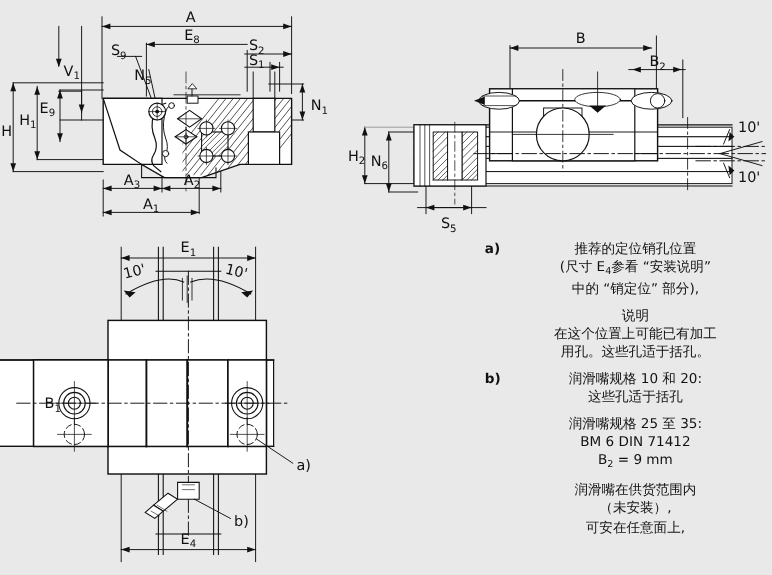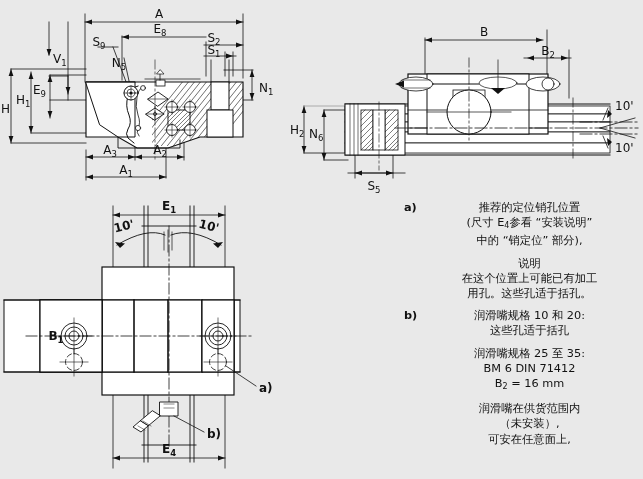--- a/index.html
+++ b/index.html
@@ -362,21 +362,21 @@
       <text class="dimtxt" x="194" y="36" text-anchor="middle">B</text>
       <text class="dimtxt" x="258" y="55" text-anchor="middle">B<tspan class="sub" dy="3">2</tspan></text>
       <text class="dimtxt" x="0" y="134" text-anchor="start">H<tspan class="sub" dy="3">2</tspan></text>
       <text class="dimtxt" x="19" y="138" text-anchor="start">N<tspan class="sub" dy="3">6</tspan></text>
       <text class="dimtxt" x="84" y="190" text-anchor="middle">S<tspan class="sub" dy="3">5</tspan></text>
       <text class="dimtxt" x="325" y="110" text-anchor="start">10'</text>
       <text class="dimtxt" x="325" y="152" text-anchor="start">10'</text>
     </svg>
   </div>
 
-  <div class="panel" style="left:12px;top:190px;width:320px;height:289px;font-weight:bold;">
+  <div class="panel" style="left:0;top:190px;width:320px;height:289px;">
     <svg width="320" height="289" viewBox="0 0 320 289">
       <g fill="none" stroke="#111" stroke-width="0.8" stroke-linecap="square">
 
         <line x1="101" y1="16" x2="101" y2="278"></line>
         <line x1="213" y1="16" x2="213" y2="278"></line>
 
         <line x1="101" y1="25" x2="213" y2="25"></line>
         <path d="M101,25 l7,-2.4 v4.8 z" fill="#111" stroke="none"></path>
         <path d="M213,25 l-7,-2.4 v4.8 z" fill="#111" stroke="none"></path>
 
@@ -503,21 +503,21 @@
     <div class="note-gap"></div>
 
     <div class="note-item">
       <div class="note-marker">b)</div>
       <div class="note-body">
         <div class="note-para">润滑嘴规格 10 和 20:</div>
         <div class="note-para">这些孔适于括孔</div>
         <div class="note-gap"></div>
         <div class="note-para">润滑嘴规格 25 至 35:</div>
         <div class="note-para">BM 6 DIN 71412</div>
-        <div class="note-para"><span>B</span><span class="sub">2</span><span> = 16 mm</span></div>
+        <div class="note-para"><span>B</span><span class="sub">2</span><span> = 9 mm</span></div>
         <div class="note-gap"></div>
         <div class="note-para">润滑嘴在供货范围内</div>
         <div class="note-para">（未安装）,</div>
         <div class="note-para">可安在任意面上,</div>
       </div>
     </div>
 
   </div>
 
 </div>

